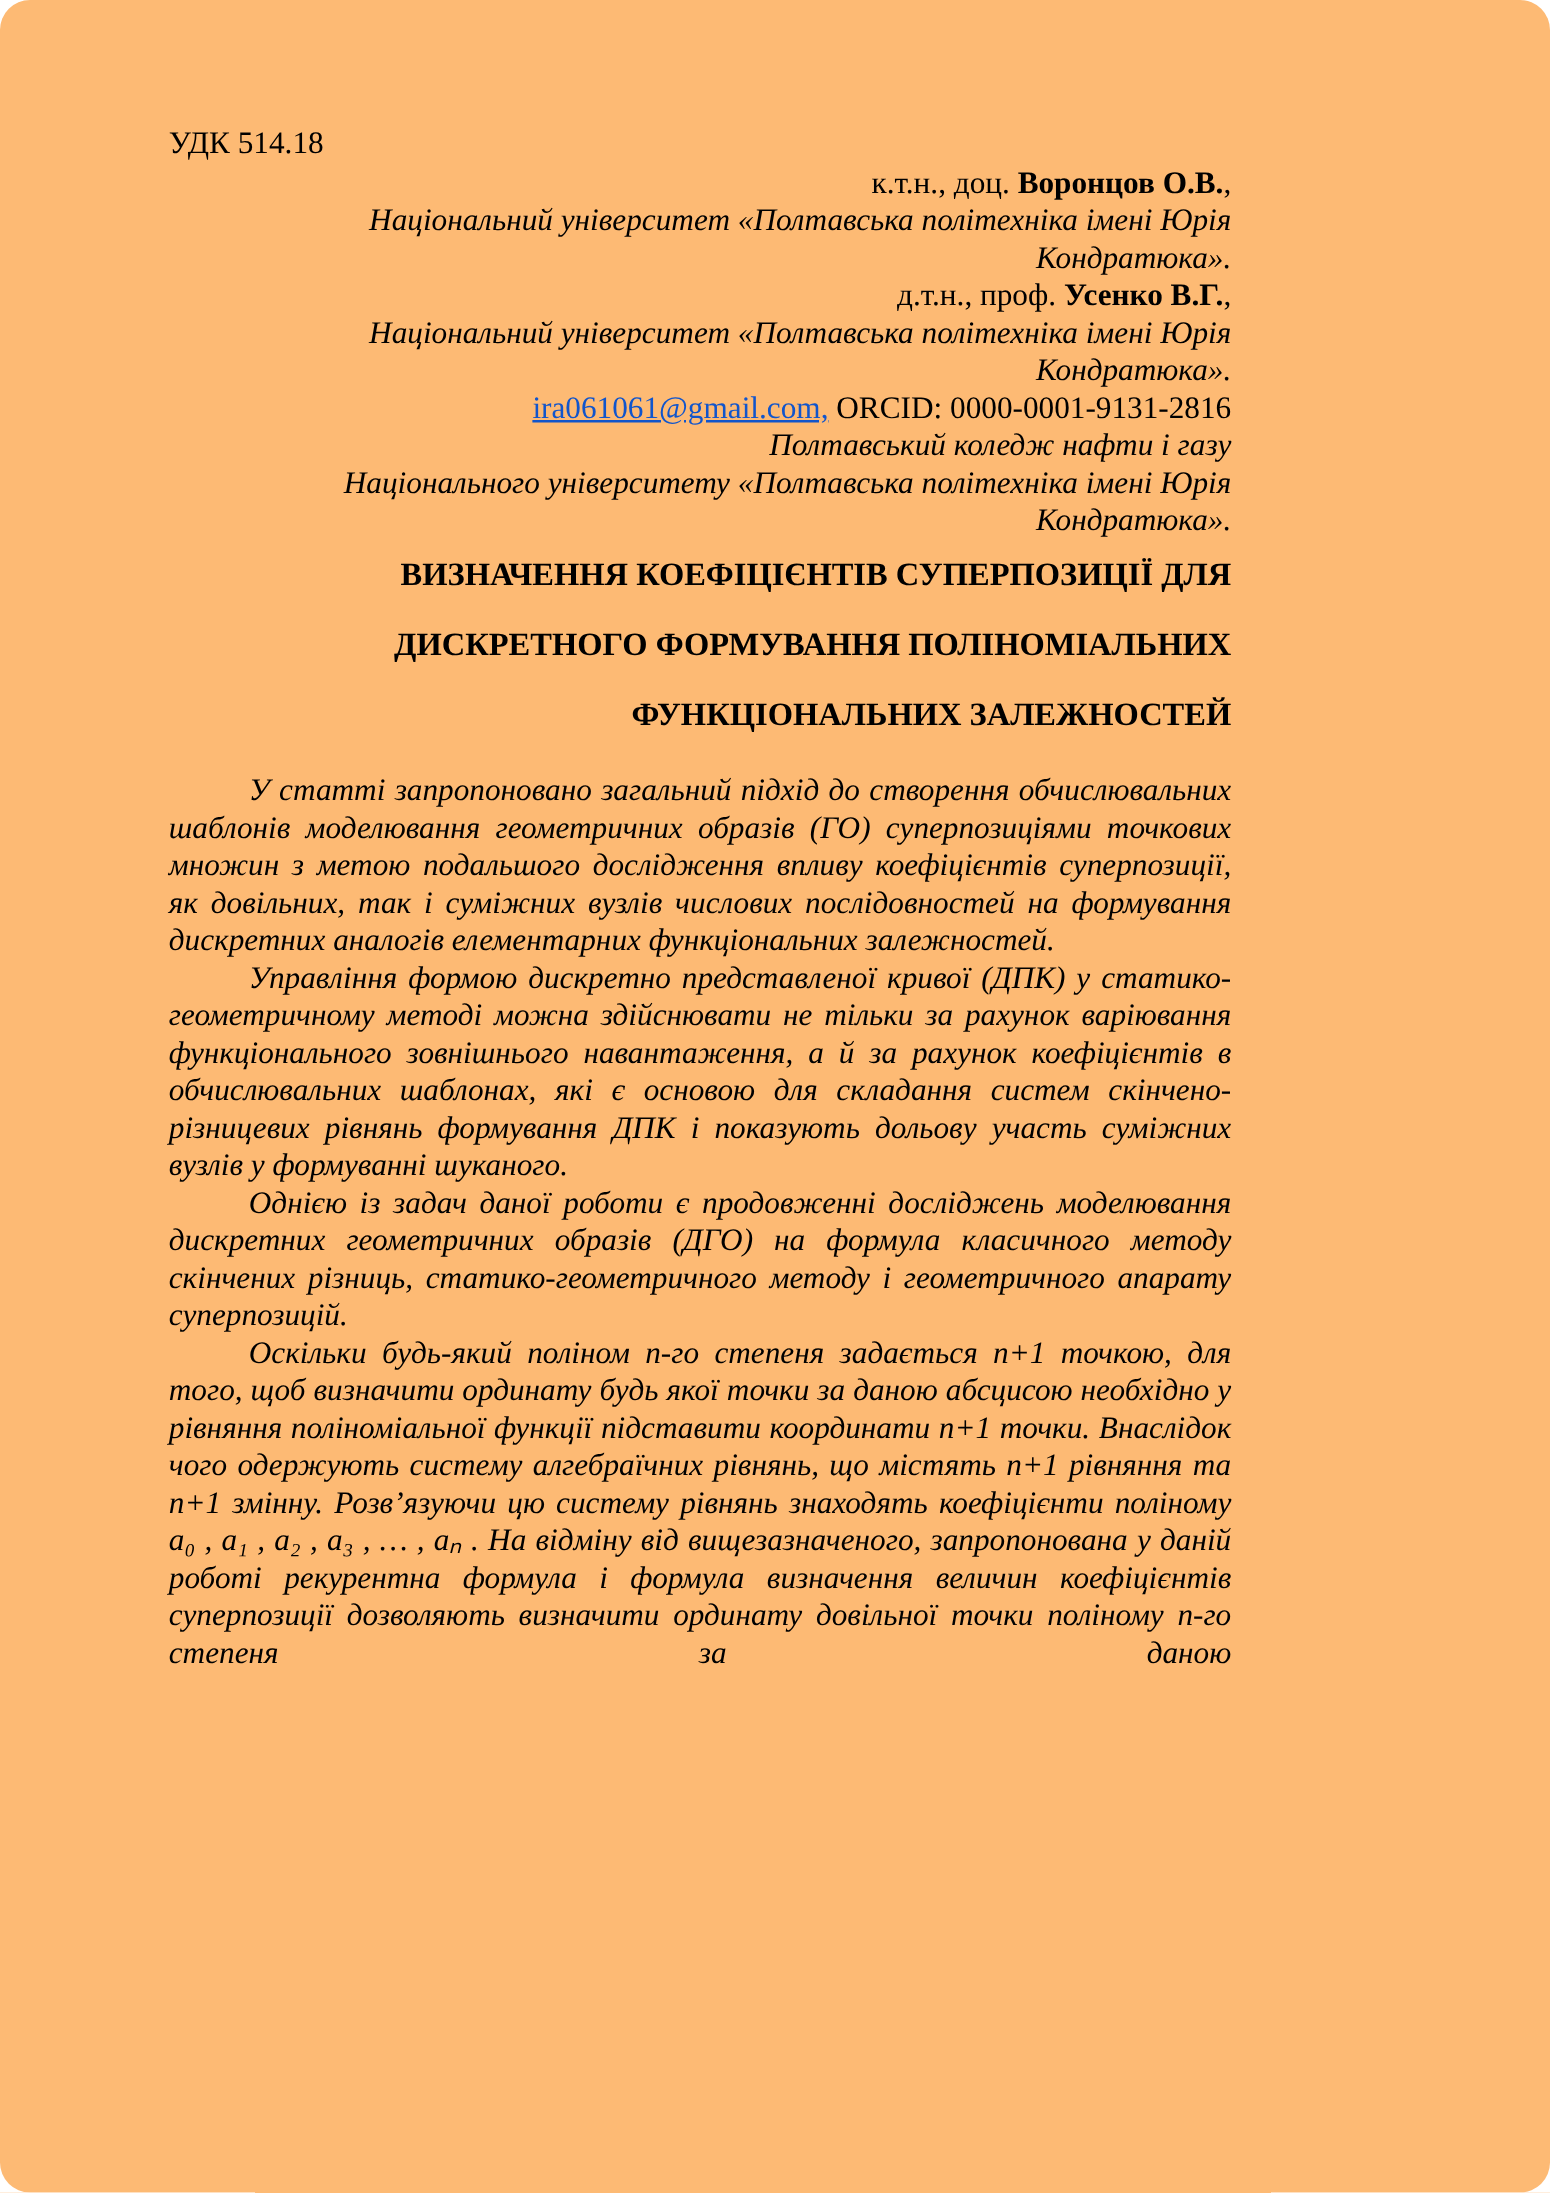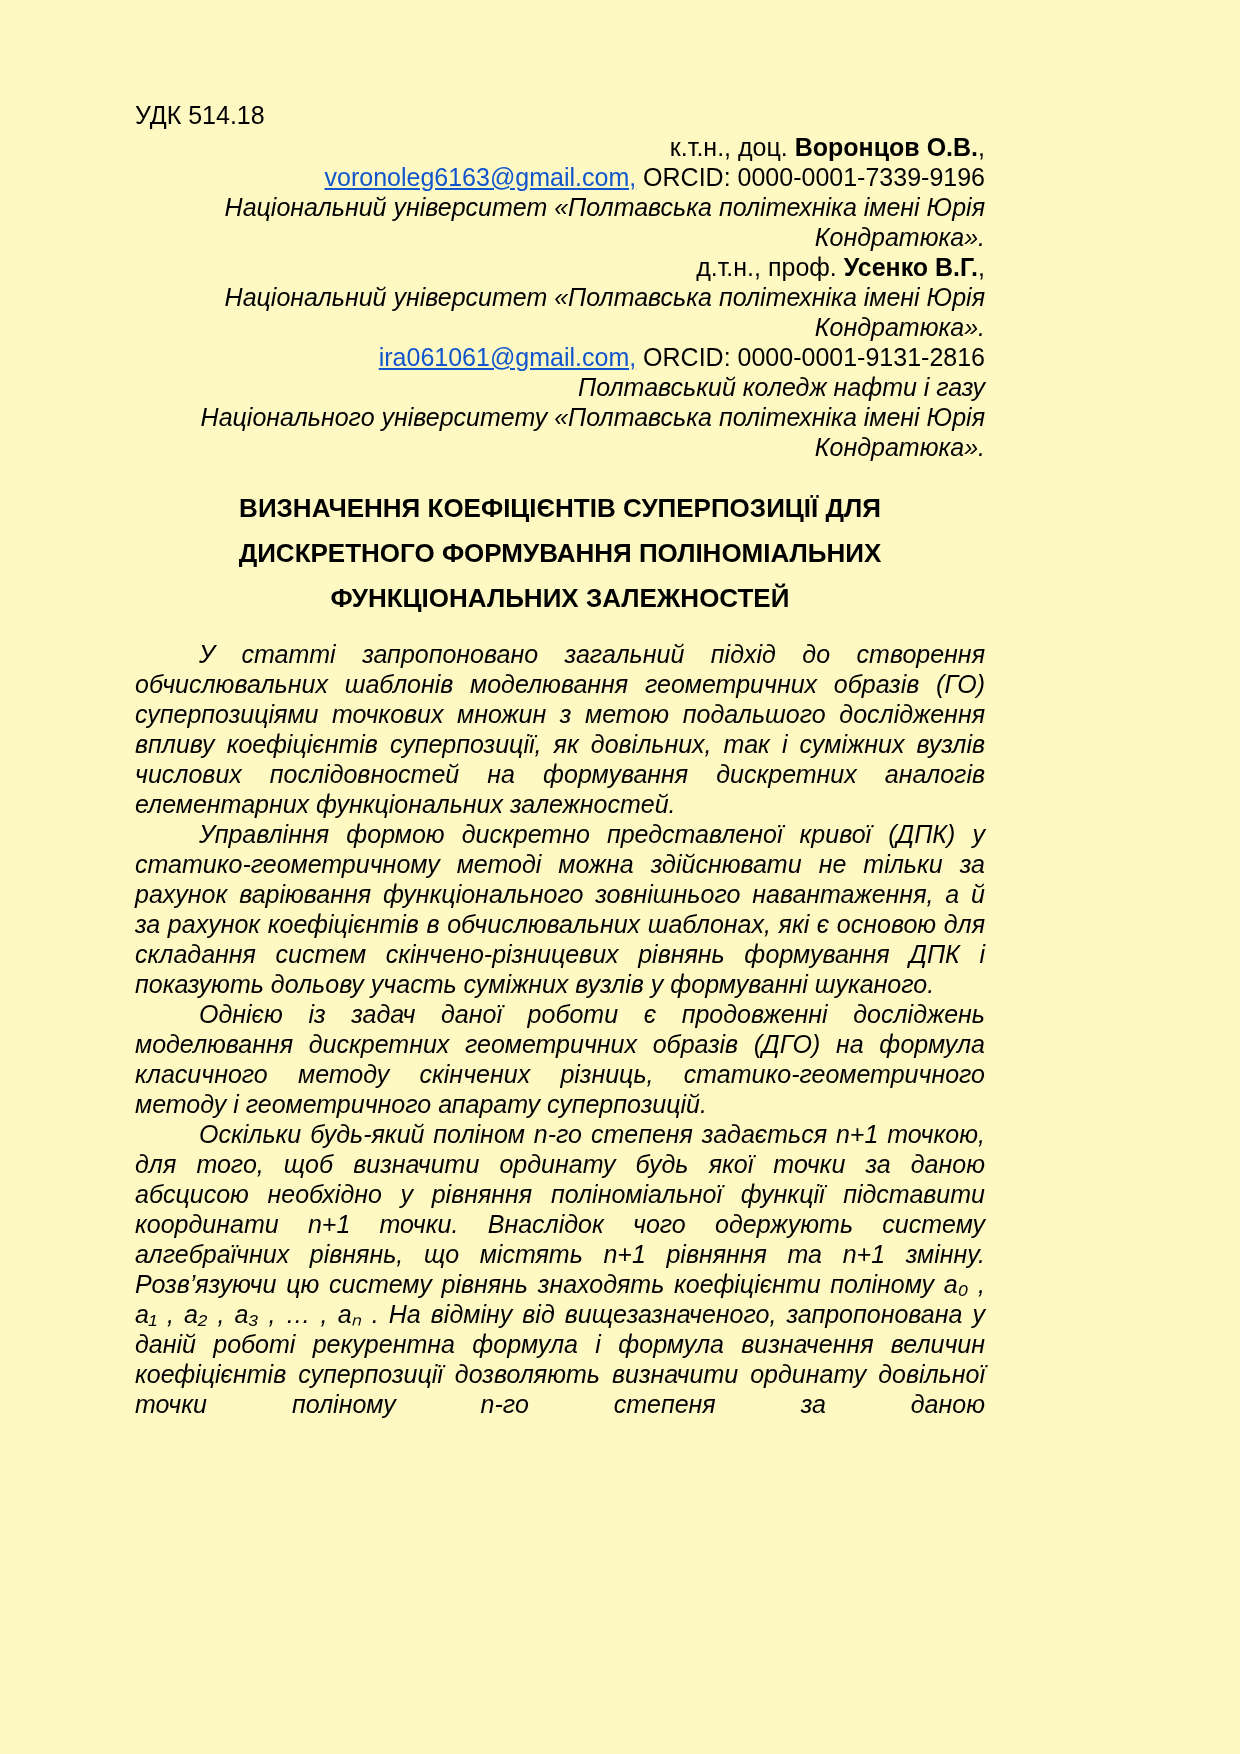--- a/index.html
+++ b/index.html
@@ -1,70 +1,69 @@
 <!DOCTYPE html>
 <html style="--link-color: #1155CC;"><head>
 <meta charset="utf-8">
 <style>
   * { margin: 0; padding: 0; box-sizing: border-box; }
   html, body { background: #ffffff; }
   .page {
     position: relative;
     width: 1240px;
     height: 1754px;
-    background: #fef9c3;
+    background: #fdba74;
     color: #000000;
-    font-family: Liberation Sans, sans-serif;
+    font-family: Liberation Serif, serif;
     font-size: 25px;
     line-height: 30px;
     padding: 100px 255px 60px 135px;
     overflow: hidden;
+    border-radius: 24px;
   }
   .udc {
     text-align: left;
   }
   .authors {
     margin-top: 2px;
     text-align: right;
   }
   .a-line { margin: 0; }
   .italic { font-style: italic; }
   .prewrap { white-space: pre-line; }
   a.email {
     color: var(--link-color, #1155CC);
     text-decoration: underline;
     cursor: pointer;
   }
   .title {
-    margin-top: 24px;
     margin-bottom: 18px;
     font-size: 26px;
     font-weight: bold;
-    line-height: 45px;
-    text-align: center;
+    line-height: 56px;
+    text-align: right;
     white-space: pre-line;
   }
   .abstract { font-style: italic; }
   .para {
     text-align: justify;
     text-indent: 64px;
   }
   .para.full-last { text-align-last: justify; }
 </style>
 </head>
 <body>
 
 <div class="page">
 
   <div class="udc">УДК 514.18</div>
 
   <div class="authors">
 
     <p class="a-line"><span>к.т.н., доц. </span><b>Воронцов О.В.</b><span>,</span></p>
-    <p class="a-line"><a href="#" class="email">voronoleg6163@gmail.com,</a><span> ORCID: 0000-0001-7339-9196</span></p>
     <p class="a-line italic prewrap">Національний університет «Полтавська політехніка імені Юрія Кондратюка».</p>
 
     <p class="a-line"><span>д.т.н., проф. </span><b>Усенко В.Г.</b><span>,</span></p>
     <p class="a-line italic prewrap">Національний університет «Полтавська політехніка імені Юрія Кондратюка».</p>
 
     <p class="a-line"><a href="#" class="email">ira061061@gmail.com,</a><span> ORCID: 0000-0001-9131-2816</span></p>
     <p class="a-line italic prewrap">Полтавський коледж нафти і газу
 Національного університету «Полтавська політехніка імені Юрія Кондратюка».</p>
 
   </div>

